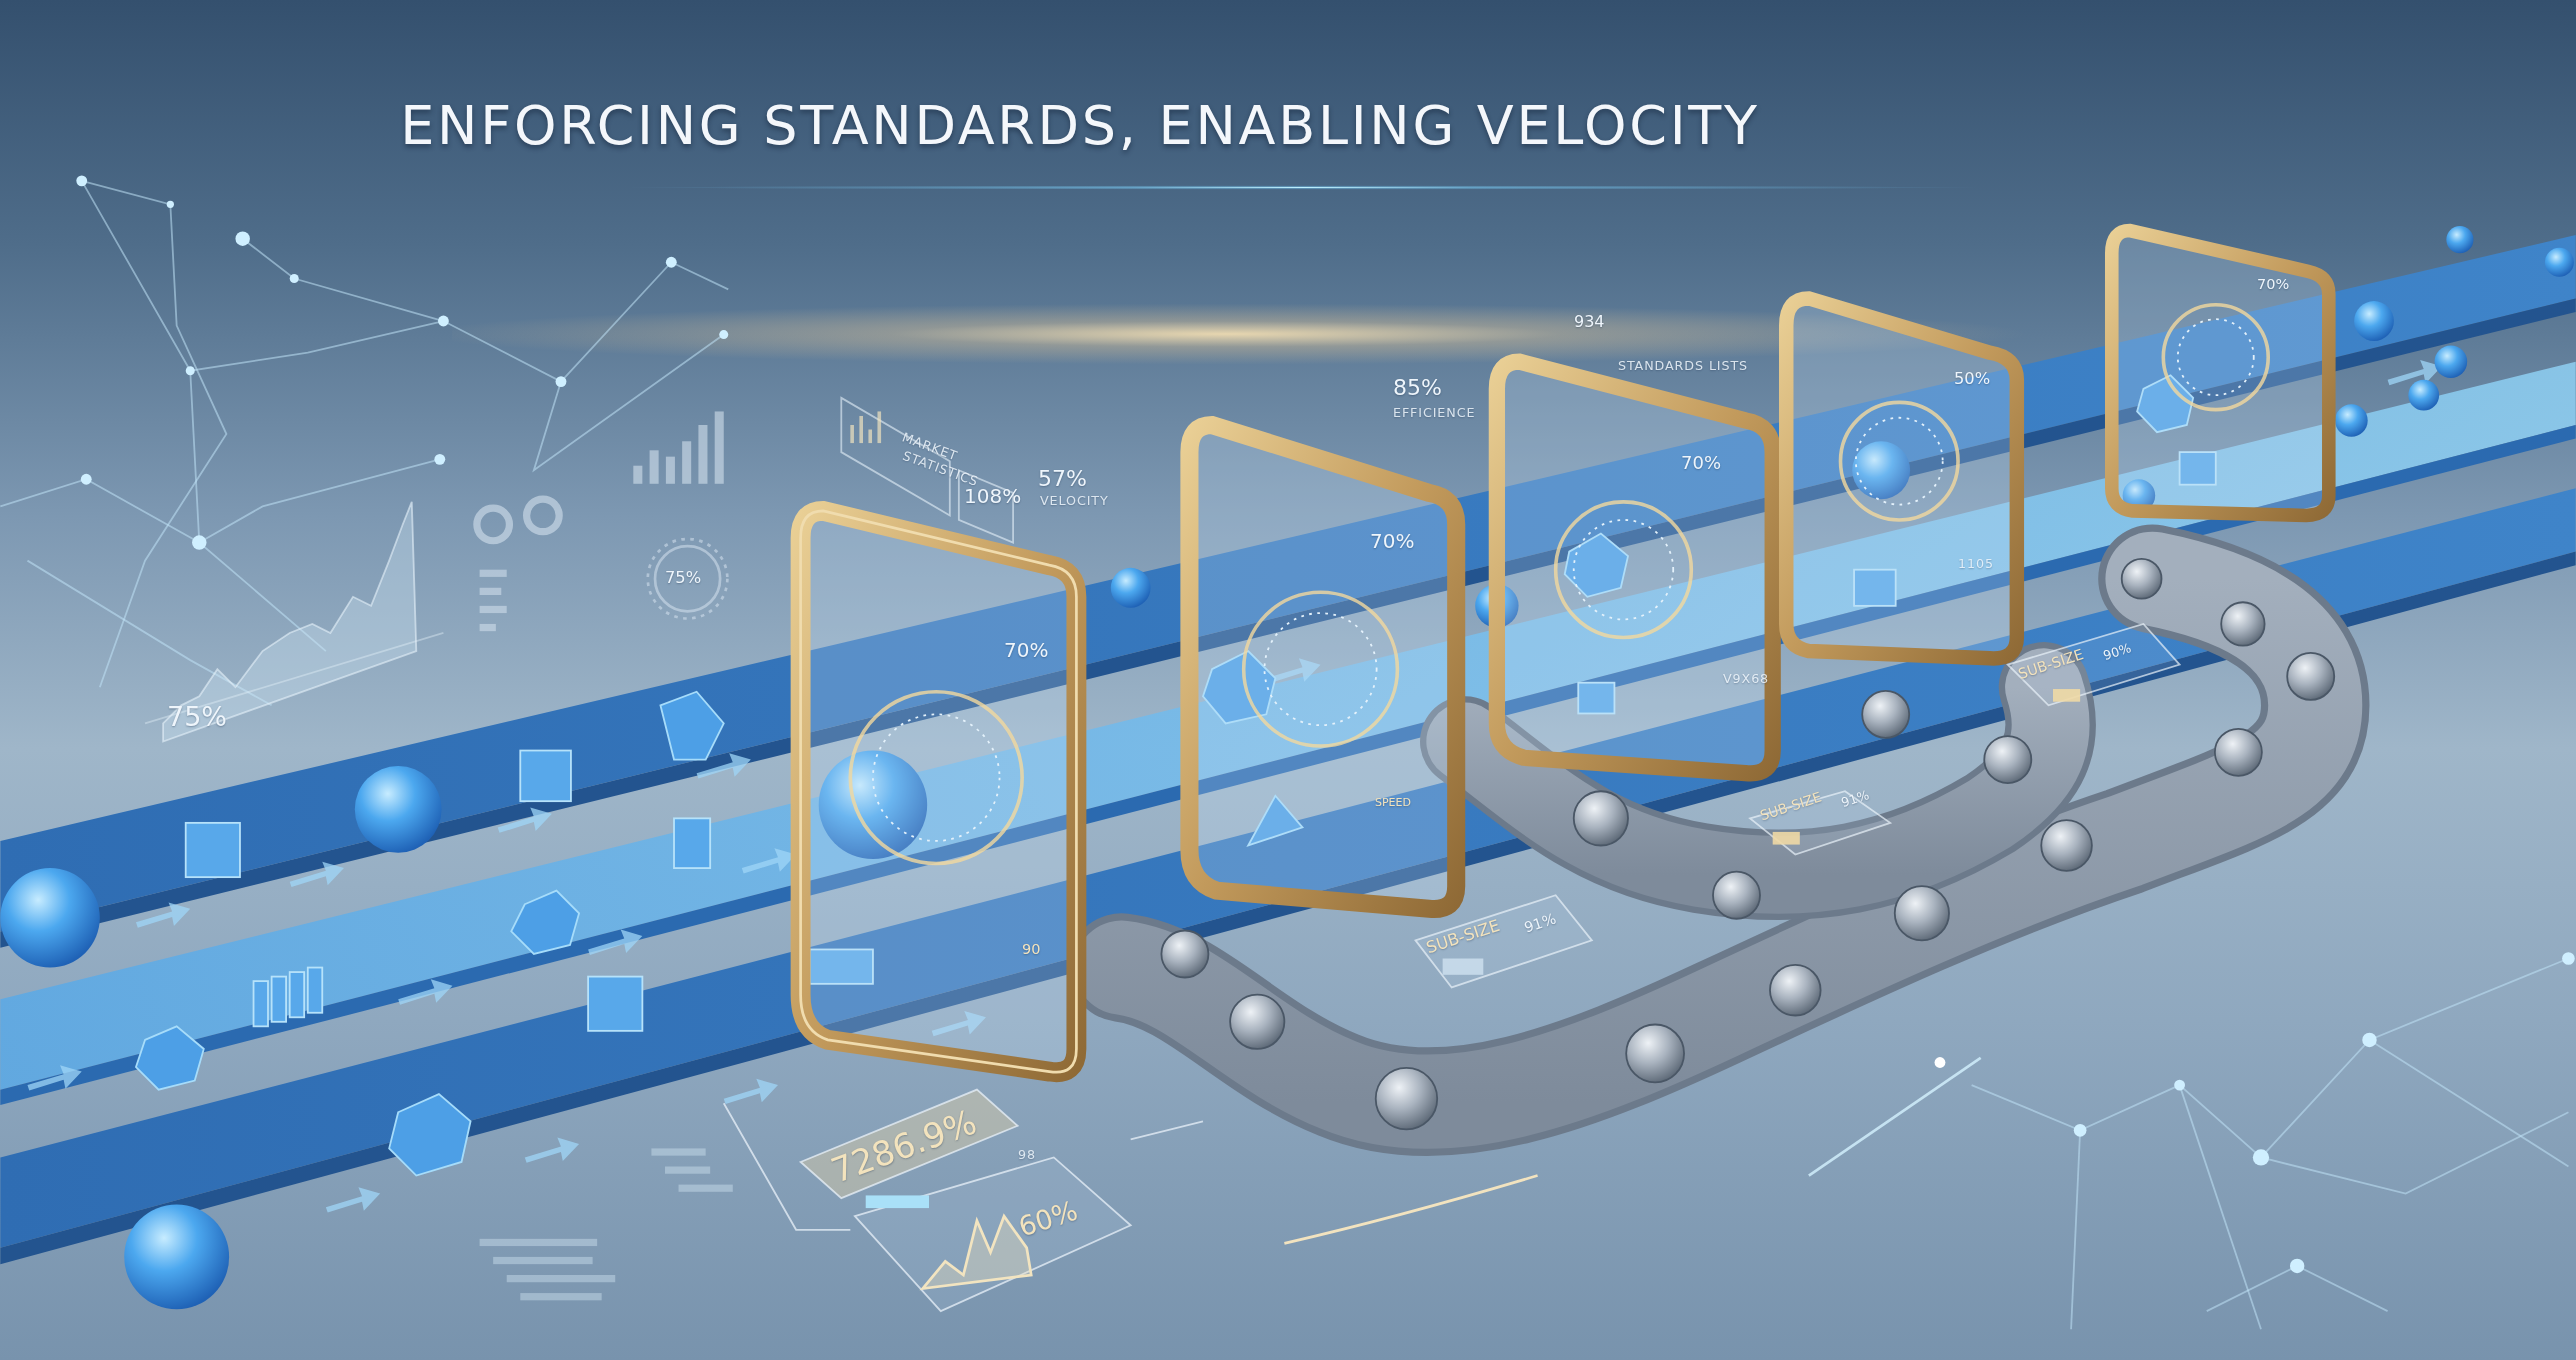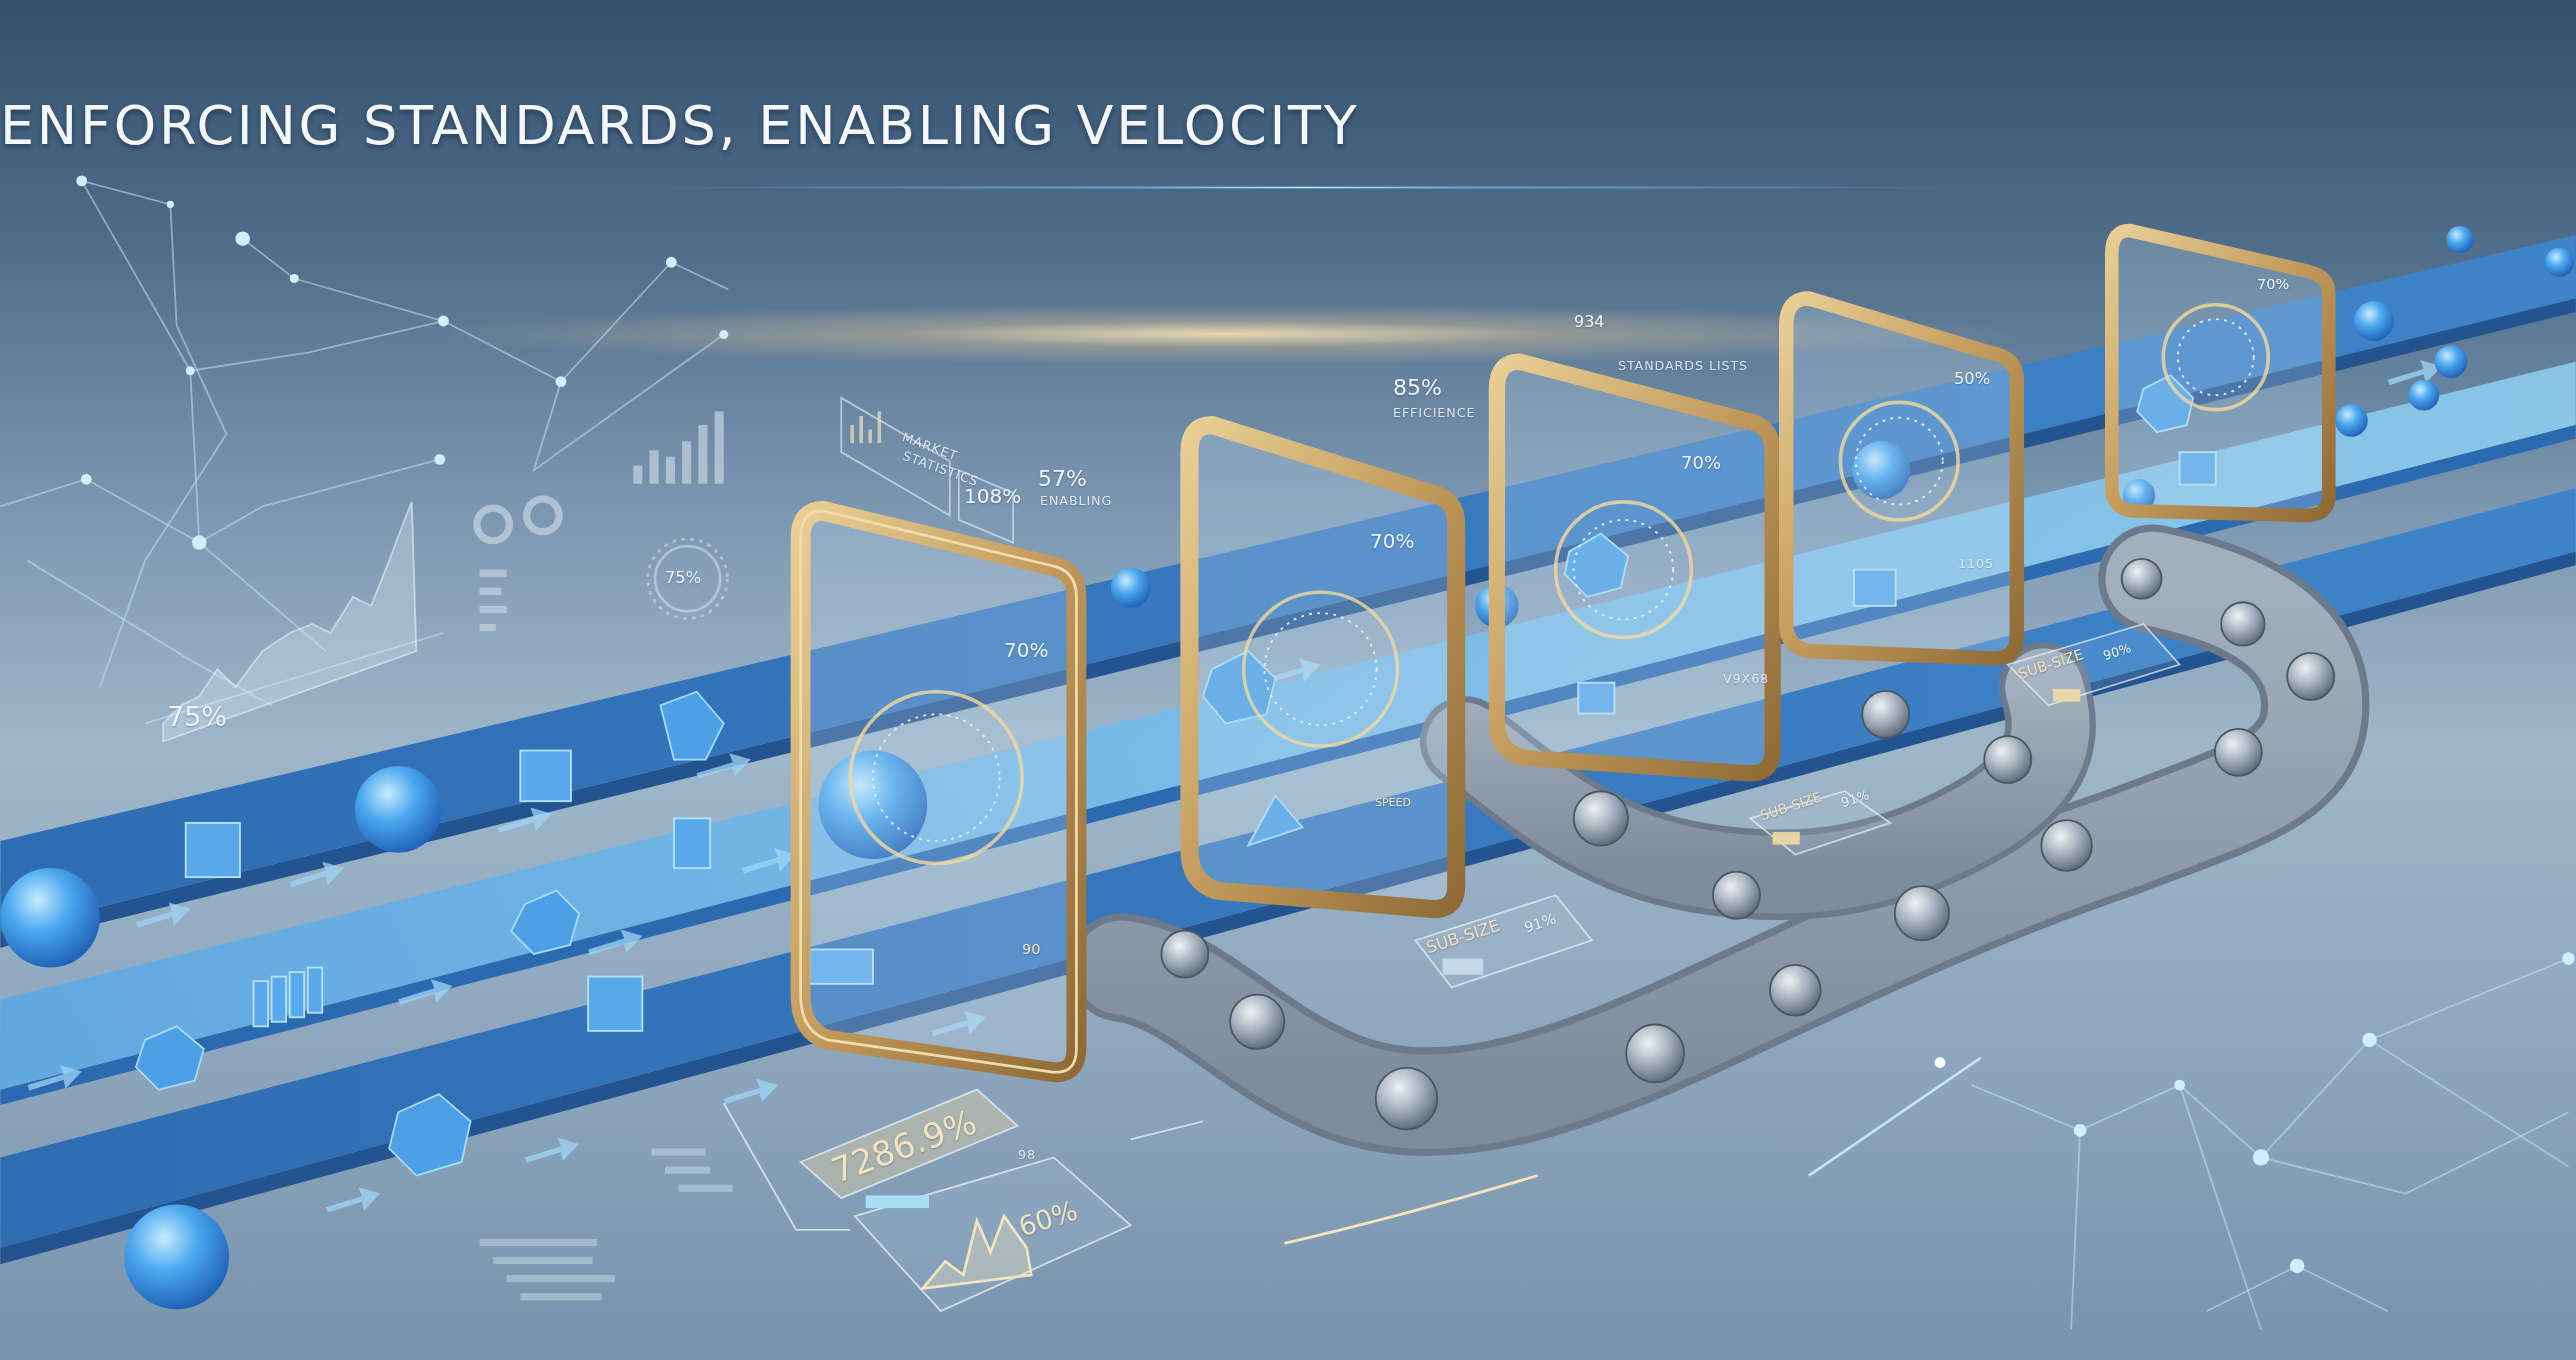--- a/index.html
+++ b/index.html
@@ -3,23 +3,23 @@
   <meta charset="utf-8">
   <style>
     html, body { margin:0; padding:0; }
     body {
       width:2576px; height:1360px; overflow:hidden; position:relative;
       font-family:"Liberation Sans", "DejaVu Sans", sans-serif;
       background: linear-gradient(180deg, #34506e 0%, #4f6d8a 18%, #7d98b2 38%, #9fb6c9 55%, #8fa8bf 75%, #7893ad 100%);
     }
     .stage { position:absolute; left:0; top:0; width:2576px; height:1360px; }
     .title {
-      position:absolute; left:0; width:2080px; top:94px; 
+      position:absolute; left:0; width:2080px; top:94px; text-align:center;
       font-family:"DejaVu Sans", sans-serif; font-size:54px; letter-spacing:2.7px;
-      color:#f4f7fb; text-shadow:0 2.7px 5.4px rgba(10,25,45,.45);
+      color:#f4f7fb; text-shadow:0 2.7px 5.4px rgba(10,25,45,.45);padding-left:40px;
     }
     .title-glow {
       position:absolute; left:507px; top:185px; width:1592px; height:5.4px;
       background: radial-gradient(ellipse at center, rgba(190,240,255,1) 0%, rgba(120,200,240,.6) 15%, rgba(120,200,240,0) 60%);
     }
     .gold-glow {
       position:absolute; left:452px; top:298px; width:1719px; height:72px;
       background: radial-gradient(ellipse at 45% 50%, rgba(255,230,180,.85) 0%, rgba(240,205,150,.35) 25%, rgba(240,205,150,0) 60%);
     }
     svg { position:absolute; left:0; top:0; }
@@ -306,21 +306,21 @@
 
   <div class="title-glow"></div>
   <div class="title">ENFORCING STANDARDS, ENABLING VELOCITY</div>
 
   <div class="lbl" style="left:167px; top:701px; font-size:27px;">75%</div>
   <div class="lbl" style="left:665px; top:568px; font-size:16.3px;">75%</div>
   <div class="lbl small" style="left:901px; top:439px; transform:rotate(20deg);">MARKET</div>
   <div class="lbl small" style="left:901px; top:461px; transform:rotate(20deg);">STATISTICS</div>
   <div class="lbl" style="left:964px; top:484px; font-size:20px;">108%</div>
   <div class="lbl" style="left:1038px; top:466px; font-size:22px;">57%</div>
-  <div class="lbl small" style="left:1040px; top:493px;">ENABLING</div>
+  <div class="lbl small" style="left:1040px; top:493px;">VELOCITY</div>
   <div class="lbl" style="left:1393px; top:375px; font-size:22px;">85%</div>
   <div class="lbl small" style="left:1393px; top:405px;">EFFICIENCE</div>
   <div class="lbl" style="left:1574px; top:312px; font-size:16px;">934</div>
   <div class="lbl small" style="left:1574px; top:358px;margin-left:44px;">STANDARDS LISTS</div>
 
   <div class="lbl" style="left:1004px; top:638px; font-size:20px;">70%</div>
   <div class="lbl gold" style="left:1022px; top:941px; font-size:14.5px;">90</div>
   <div class="lbl" style="left:1370px; top:529px; font-size:20px;">70%</div>
   <div class="lbl gold" style="left:1375px; top:796px; font-size:11px;">SPEED</div>
   <div class="lbl" style="left:1681px; top:452px; font-size:18px;">70%</div>

